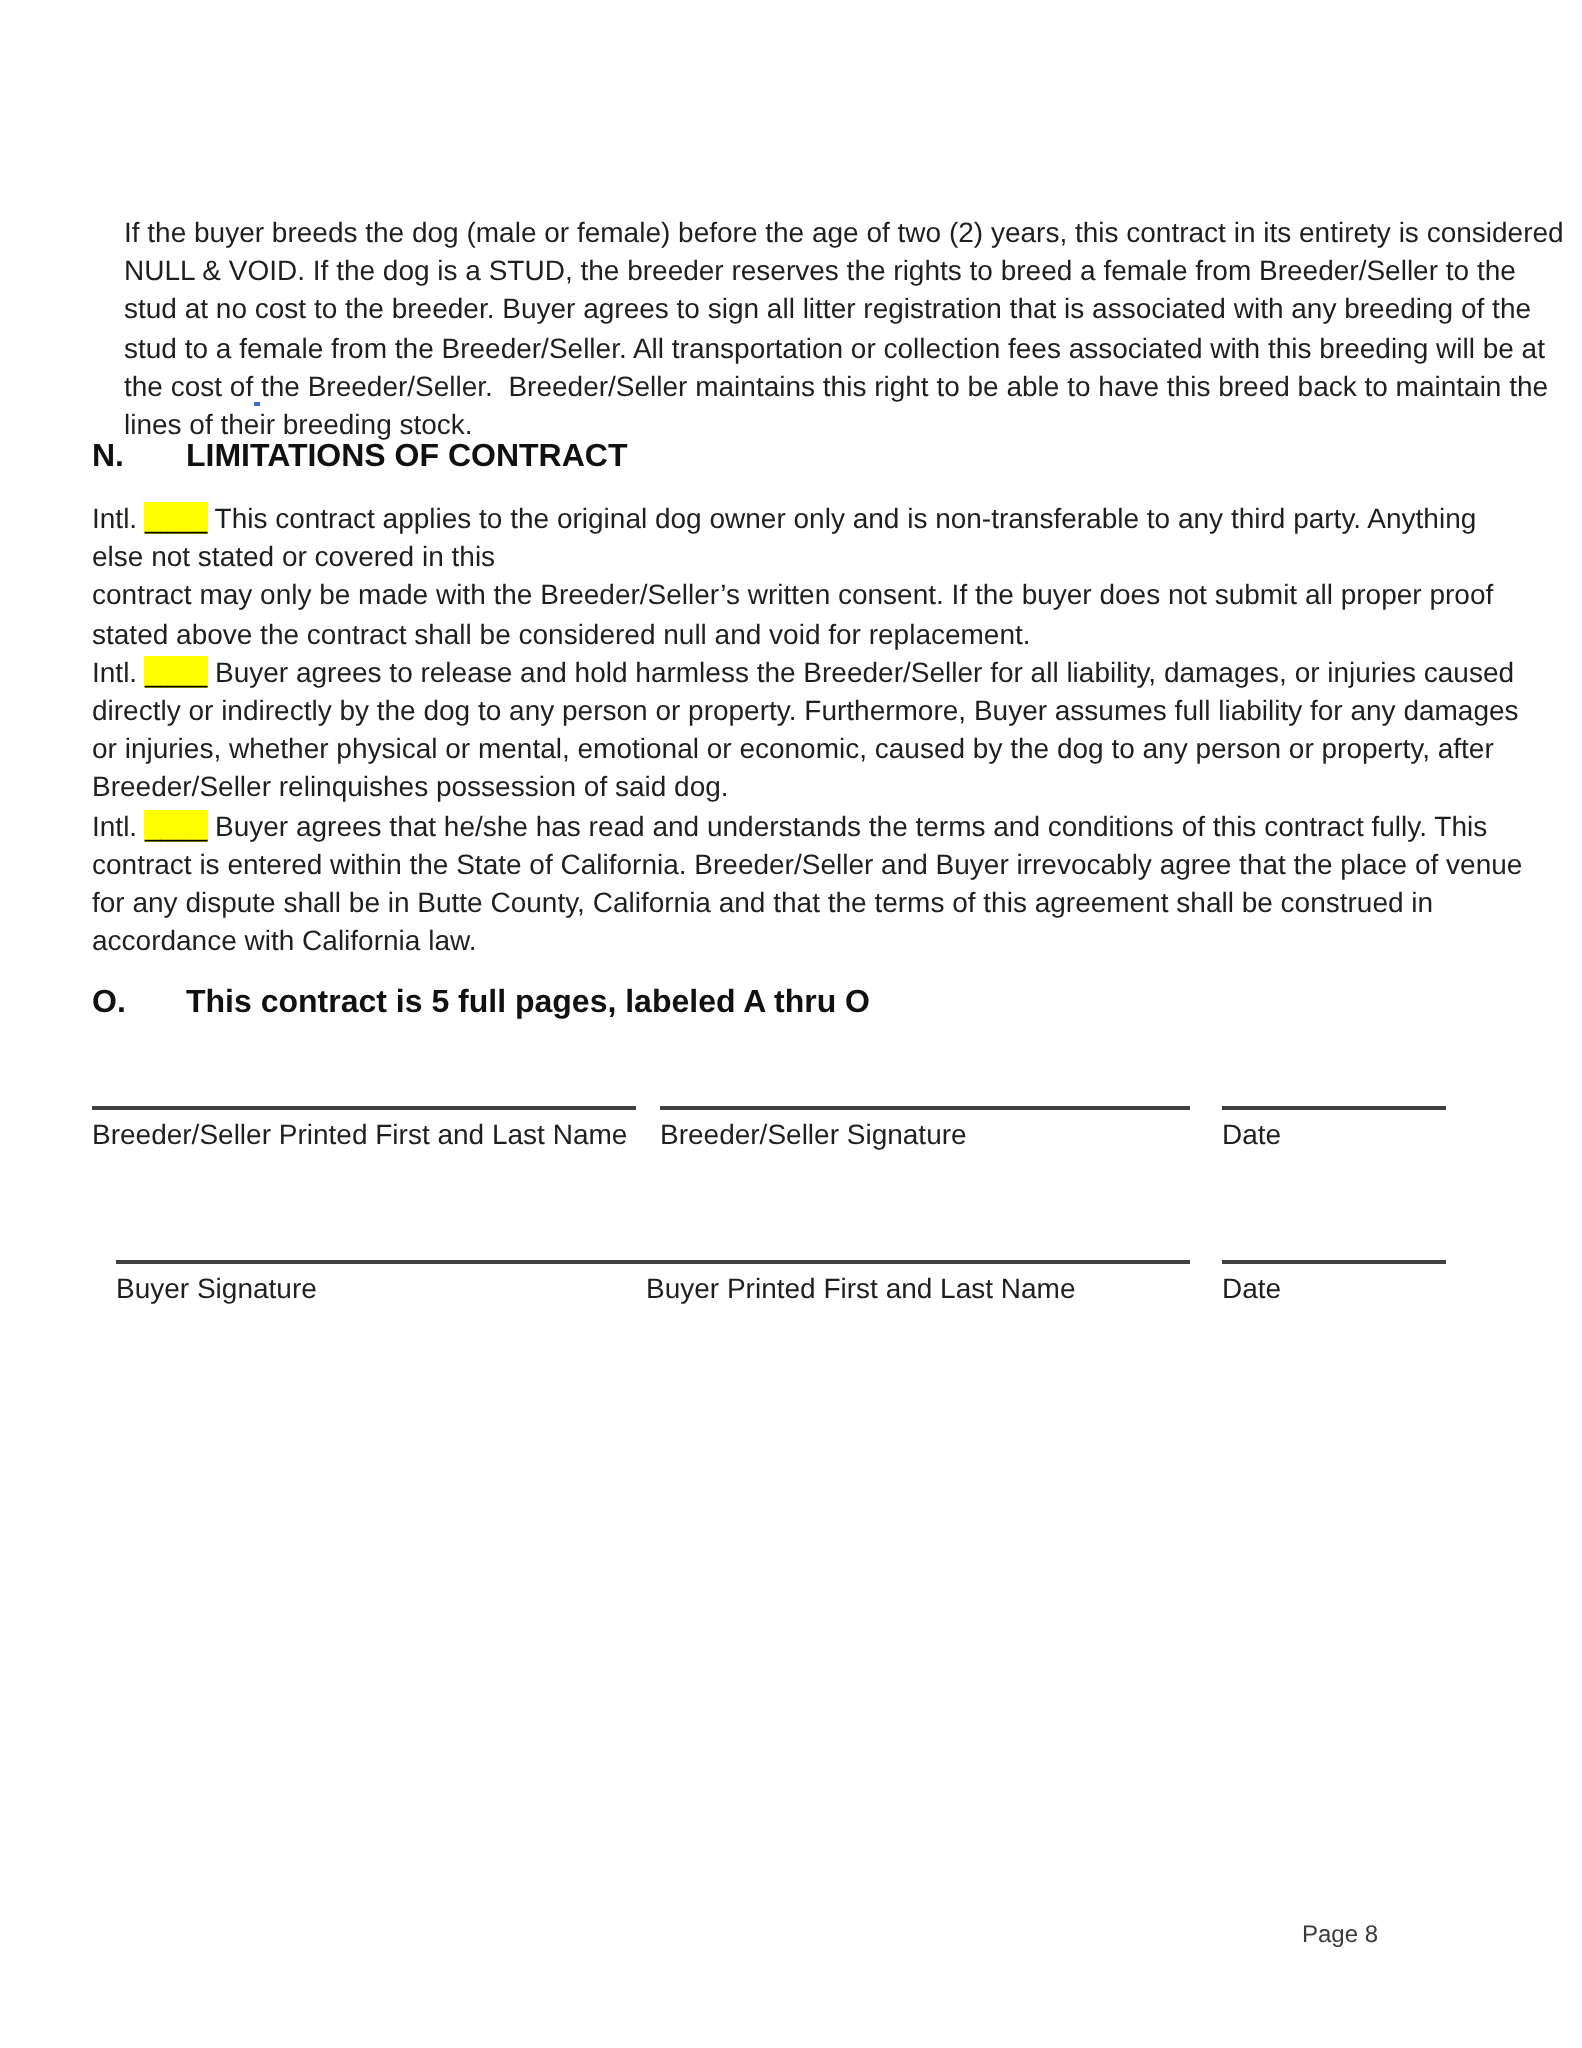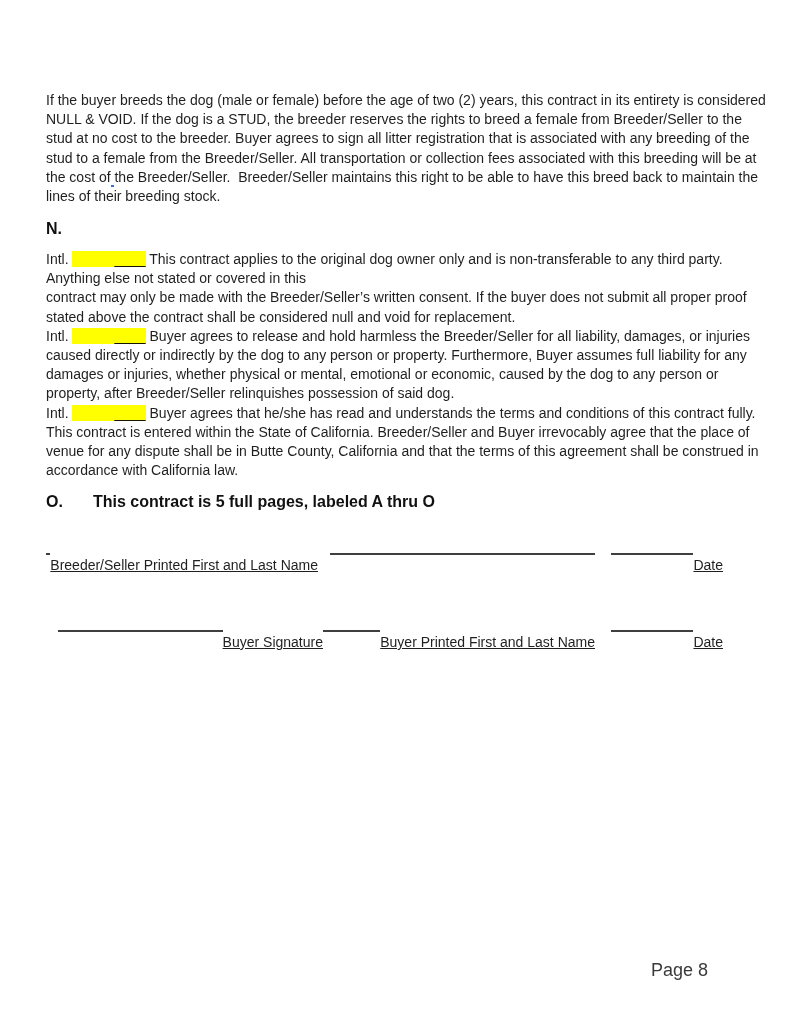--- a/index.html
+++ b/index.html
@@ -21,21 +21,21 @@
     color: var(--ink);
     overflow: hidden;
   }
   .para {
     position: absolute;
     left: 46px;
     width: 720px;
     font-size: 14px;
     line-height: 19.2px;
     white-space: pre-wrap;
-    margin: 0;
+    margin: 16px;
   }
   #intro-paragraph { top: 91px; }
   #clauses { position: absolute; left: 46px; top: 250px; width: 720px; }
   #clauses .clause {
     position: static;
     font-size: 14px;
     line-height: 19.2px;
     white-space: pre-wrap;
     margin: 0;
   }
@@ -49,66 +49,66 @@
     font-weight: bold;
     color: #111111;
     line-height: 20px;
   }
   #section-n-heading { top: 219px; }
   #section-o-heading { top: 492px; }
   .h-letter { width: 47px; flex: 0 0 47px; }
   .hl {
     background: var(--highlight);
     color: #000000;
-    padding-left: 42px;
   }
   .grammar-mark {
     border-bottom: 2px solid var(--grammar);
   }
   .sig-row {
     position: absolute;
     left: 46px;
     width: 720px;
     display: flex;
     align-items: flex-start;
   }
   #sig-row-breeder { top: 553px; }
   #sig-row-buyer { top: 630px; }
-  .sig-field { display: flex; flex-direction: row; text-decoration: underline; }
+  .sig-field { display: flex; flex-direction: column; }
   .sig-col-1 { width: 272px; }
   .sig-col-2 { width: 265px; margin-left: 12px; }
   .sig-col-3 { width: 112px; margin-left: 16px; }
   .sig-line {
     height: 0;
     border-bottom: 2px solid var(--line);
     width: 100%;
   }
   .sig-label {
     margin-top: 4px;
     font-size: 14px;
     line-height: 17px;
     white-space: nowrap;
   }
   .page-footer {
     position: absolute;
     left: 651px;
     top: 960px;
-    font-size: 18px;
+    font-size: 12px;
     color: #3a3a3a;
   }
 </style>
 </head>
 <body>
 
 <div>
 
   <p id="intro-paragraph" class="para"><span>If the buyer breeds the dog (male or female) before the age of two (2) years, this contract in its entirety is considered NULL &amp; VOID. If the dog is a STUD, the breeder reserves the rights to breed a female from Breeder/Seller to the stud at no cost to the breeder. Buyer agrees to sign all litter registration that is associated with any breeding of the stud to a female from the Breeder/Seller. All transportation or collection fees associated with this breeding will be at the cost of</span><span class="grammar-mark"> </span><span>the Breeder/Seller.  Breeder/Seller maintains this right to be able to have this breed back to maintain the lines of their breeding stock.</span></p>
 
   <h2 id="section-n-heading" class="heading">
     <span class="h-letter">N.</span>
+    <span class="h-title">LIMITATIONS OF CONTRACT</span>
   </h2>
 
   <div id="clauses">
     <p class="clause"><span>Intl. </span><span class="hl">____</span><span> This contract applies to the original dog owner only and is non-transferable to any third party. Anything else not stated or covered in this
 contract may only be made with the Breeder/Seller’s written consent. If the buyer does not submit all proper proof stated above the contract shall be considered null and void for replacement.</span></p>
     <p class="clause"><span>Intl. </span><span class="hl">____</span><span> Buyer agrees to release and hold harmless the Breeder/Seller for all liability, damages, or injuries caused directly or indirectly by the dog to any person or property. Furthermore, Buyer assumes full liability for any damages or injuries, whether physical or mental, emotional or economic, caused by the dog to any person or property, after Breeder/Seller relinquishes possession of said dog.</span></p>
     <p class="clause"><span>Intl. </span><span class="hl">____</span><span> Buyer agrees that he/she has read and understands the terms and conditions of this contract fully. This contract is entered within the State of California. Breeder/Seller and Buyer irrevocably agree that the place of venue for any dispute shall be in Butte County, California and that the terms of this agreement shall be construed in accordance with California law.</span></p>
   </div>
 
   <h2 id="section-o-heading" class="heading">
@@ -116,20 +116,21 @@
     <span class="h-title">This contract is 5 full pages, labeled A thru O</span>
   </h2>
 
   <div id="sig-row-breeder" class="sig-row">
     <div class="sig-field sig-col-1">
       <div class="sig-line"></div>
       <div class="sig-label">Breeder/Seller Printed First and Last Name</div>
     </div>
     <div class="sig-field sig-col-2">
       <div class="sig-line"></div>
+      <div class="sig-label">Breeder/Seller Signature</div>
     </div>
     <div class="sig-field sig-col-3">
       <div class="sig-line"></div>
       <div class="sig-label">Date</div>
     </div>
   </div>
 
   <div id="sig-row-buyer" class="sig-row">
     <div class="sig-field sig-col-2">
       <div class="sig-line"></div>

